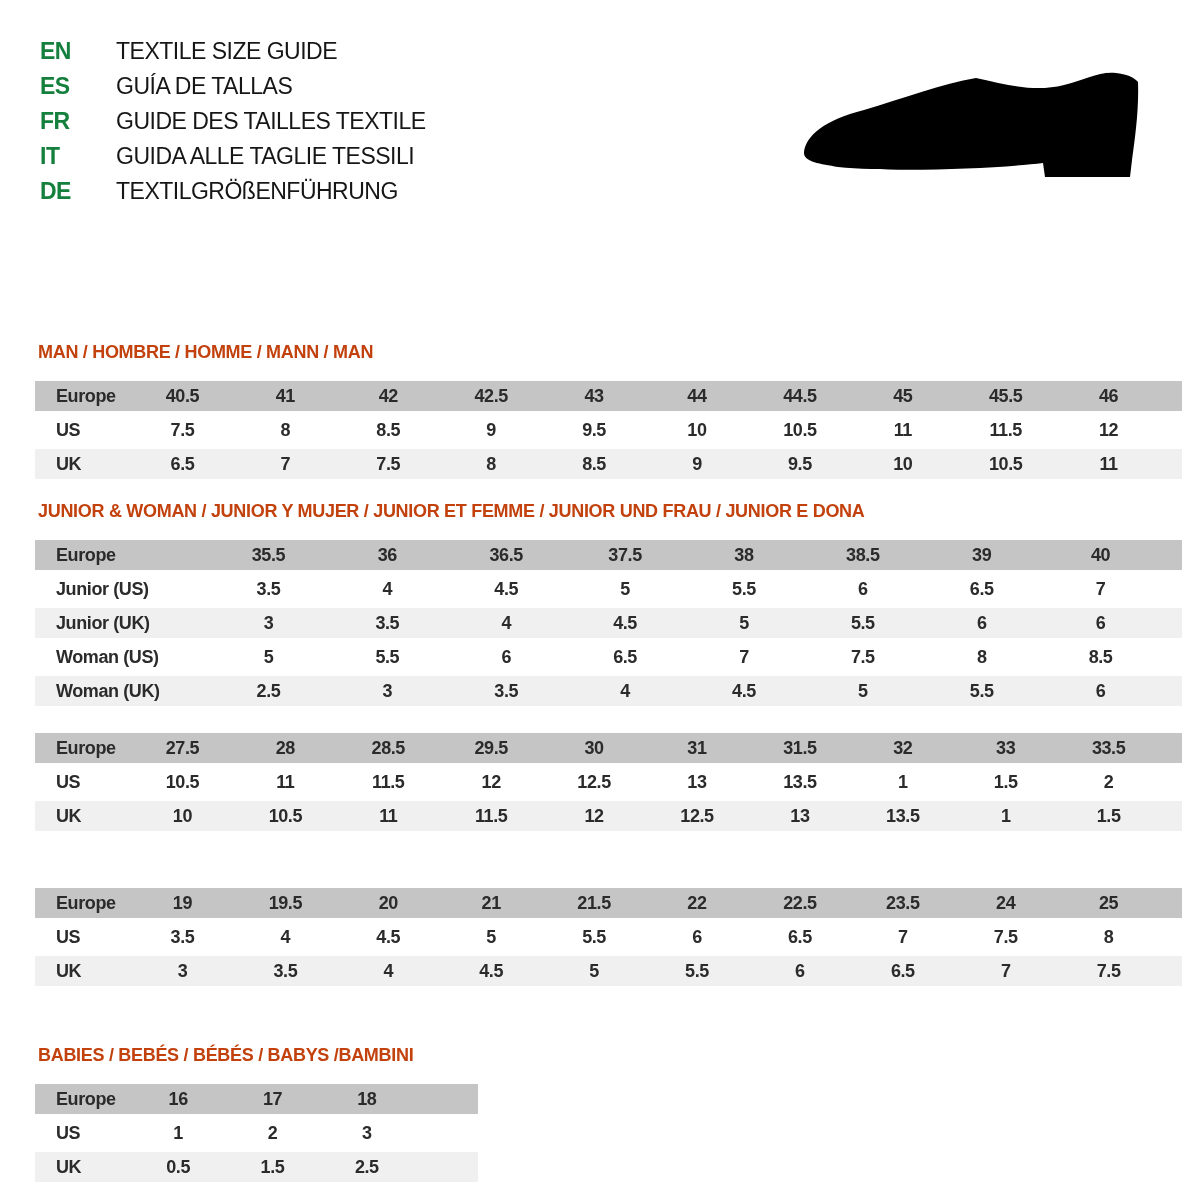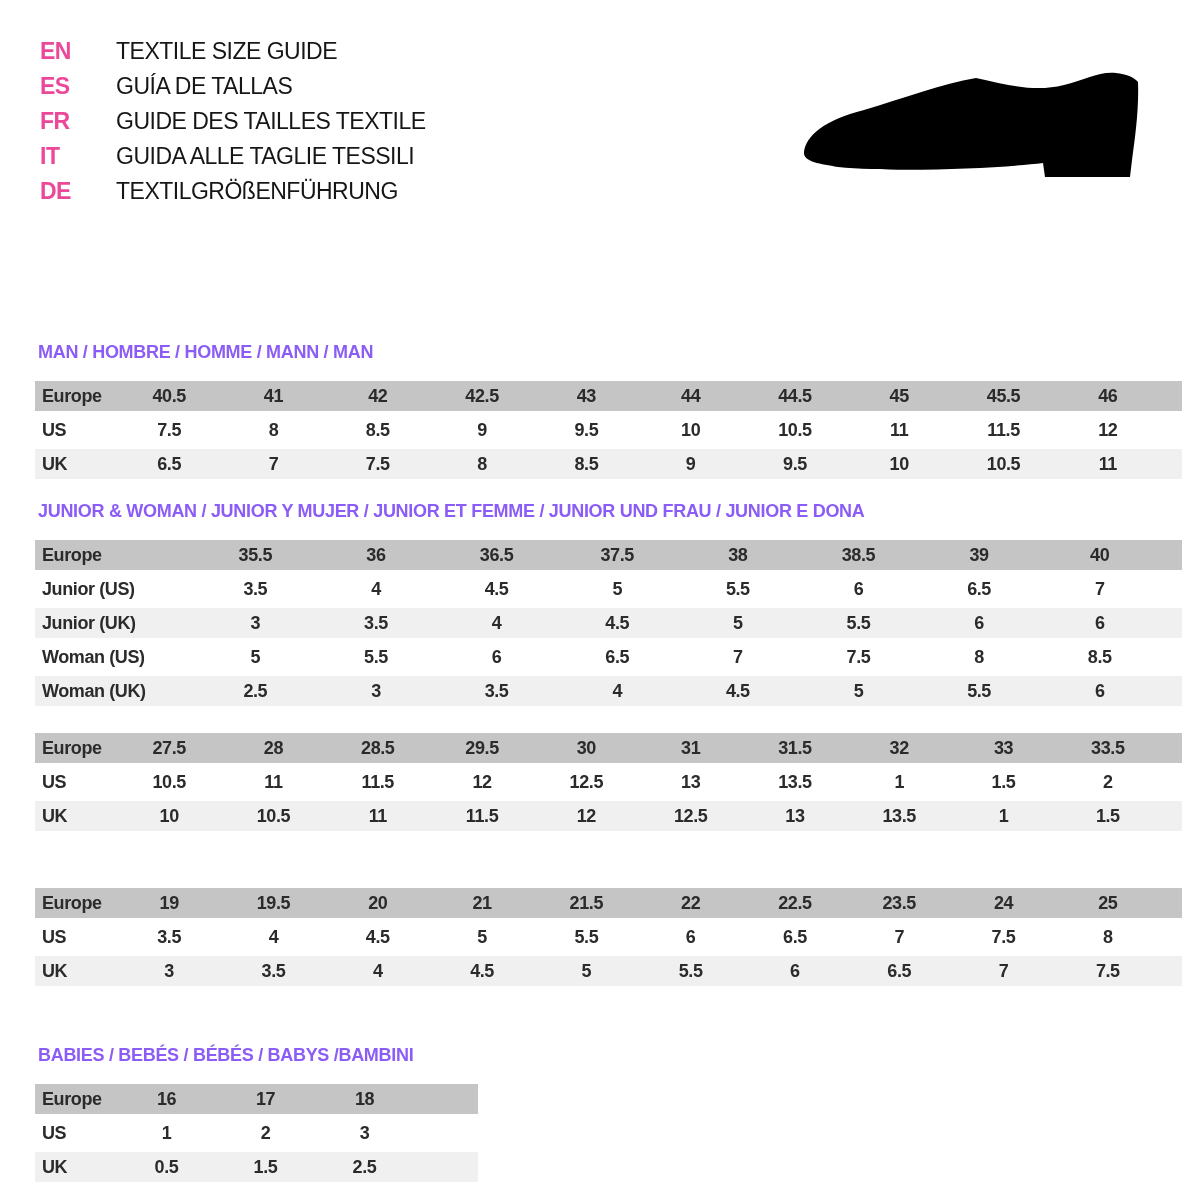--- a/index.html
+++ b/index.html
@@ -7,48 +7,49 @@
     position:relative;
     width:1200px; height:1200px;
     background:#ffffff;
     font-family:"Liberation Sans", sans-serif;
     overflow:hidden;
   }
   
   #lang-list { position:absolute; top:40px; left:40px; }
   .lang-line { display:flex; height:22px; margin-bottom:13px; align-items:center; }
   .lang-code {
-    width:76px; font-size:23px; font-weight:700; color:#ec4899;
+    width:76px; font-size:23px; font-weight:700; color:#15803d;
     letter-spacing:-0.5px; line-height:22px;
   }
   .lang-text {
     font-size:23px; font-weight:400; color:#161616;
     letter-spacing:-0.5px; line-height:22px; white-space:pre;
   }
   #category-line {
     position:absolute; top:223px; left:40px;
     font-size:25px; font-weight:700; color:#161616; letter-spacing:-0.5px;
   }
   #shoe-wrap { position:absolute; left:780px; top:40px; width:420px; height:180px; }
   
   .size-section { position:absolute; left:35px; }
   #section-0 { top:342px; }
   #section-1 { top:501px; }
   #section-2 { top:733px; }
   #section-3 { top:888px; }
   #section-4 { top:1045px; }
   .size-title {
-    font-size:18px; font-weight:700; color:#8b5cf6;
+    font-size:18px; font-weight:700; color:#c2410c;
     letter-spacing:-0.3px; line-height:20px; margin:0 0 19px 3px; white-space:pre;
   }
   .size-table { width:1147px; }
   .size-section[data-tid="babies"] .size-table { width:443px; }
   .size-row {
     display:flex; height:30px; margin-bottom:4px; align-items:center;
     background:#ffffff;
+    padding-left:14px;
   }
   .size-row::after { content:""; width:22px; }
   .size-section[data-tid="babies"] .size-row::after { width:64px; }
   .row-head { background:var(--head-bg, #c5c5c5); }
   .row-alt  { background:var(--alt-bg, #f0f0f0); }
   .row-label {
     width:82px; box-sizing:border-box; padding-left:7px;
     font-size:18px; font-weight:700; color:#2b2b2b; letter-spacing:-0.4px;
   }
   .size-section[data-tid="junior-woman"] .row-label { width:160px; }

